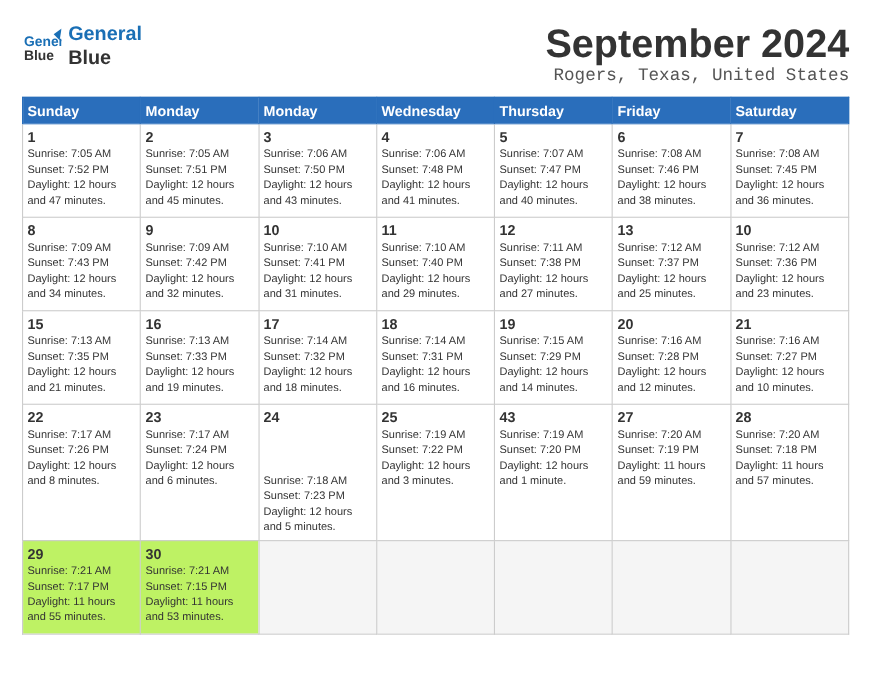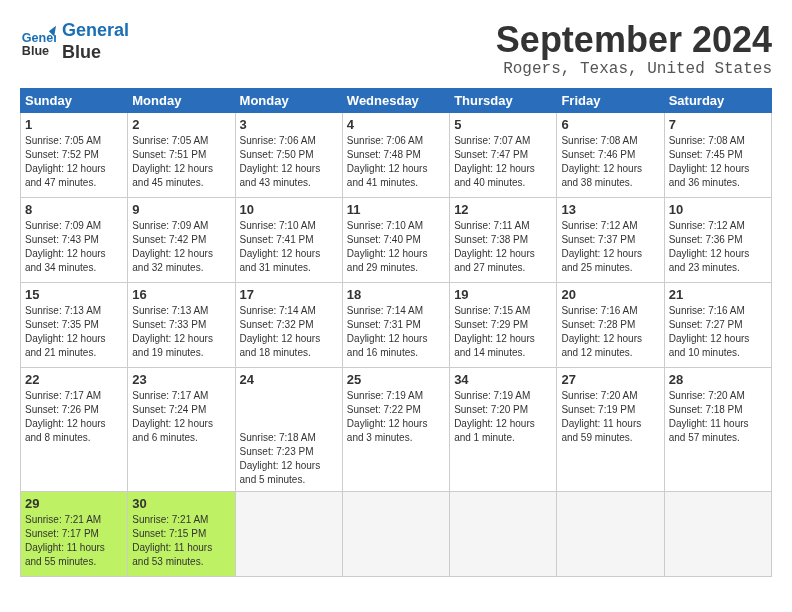--- a/index.html
+++ b/index.html
@@ -298,21 +298,21 @@
 and 5 minutes.</div>
         </td>
         <td>
           <span class="day-num">25</span>
           <div class="cell-info" style="white-space: pre-line;">Sunrise: 7:19 AM
 Sunset: 7:22 PM
 Daylight: 12 hours
 and 3 minutes.</div>
         </td>
         <td>
-          <span class="day-num">34</span>
+          <span class="day-num">43</span>
           <div class="cell-info" style="white-space: pre-line;">Sunrise: 7:19 AM
 Sunset: 7:20 PM
 Daylight: 12 hours
 and 1 minute.</div>
         </td>
         <td>
           <span class="day-num">27</span>
           <div class="cell-info" style="white-space: pre-line;">Sunrise: 7:20 AM
 Sunset: 7:19 PM
 Daylight: 11 hours

